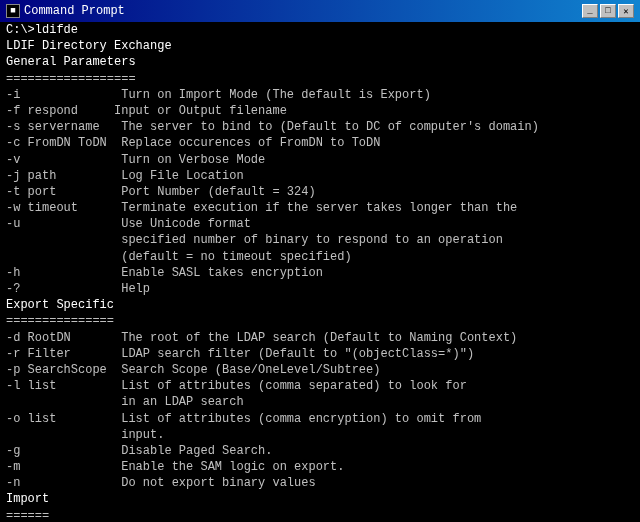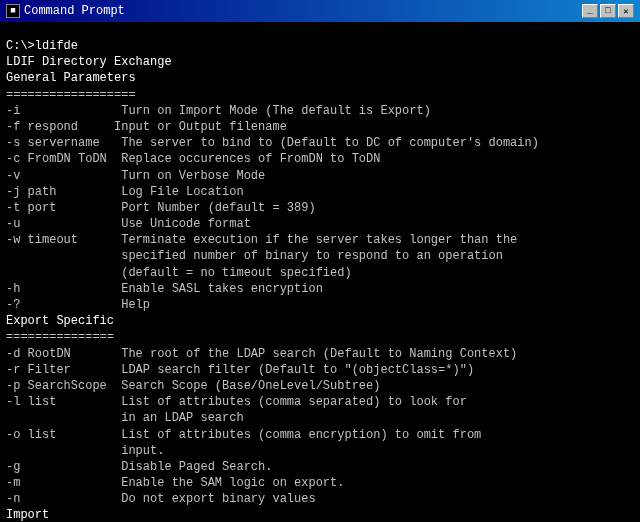--- a/index.html
+++ b/index.html
@@ -62,21 +62,21 @@
       align-items: center;
       justify-content: center;
       cursor: pointer;
       color: #000;
       font-weight: bold;
     }
     .terminal-body {
       background: #000000;
       color: #c0c0c0;
       flex: 1;
-      padding: 16px 6px;
+      padding: 0 6px;
       overflow: hidden;
       font-size: 12px;
       line-height: 1.35;
     }
     .line {
       white-space: pre;
       display: block;
     }
     .bright {
       color: #ffffff;
@@ -103,23 +103,23 @@
       <span class="line bright">LDIF Directory Exchange</span>
       <span class="line"></span>
       <span class="line bright">General Parameters</span>
       <span class="line">==================</span>
       <span class="line">-i              Turn on Import Mode (The default is Export)</span>
       <span class="line">-f respond     Input or Output filename</span>
       <span class="line">-s servername   The server to bind to (Default to DC of computer's domain)</span>
       <span class="line">-c FromDN ToDN  Replace occurences of FromDN to ToDN</span>
       <span class="line">-v              Turn on Verbose Mode</span>
       <span class="line">-j path         Log File Location</span>
-      <span class="line">-t port         Port Number (default = 389)</span>
+      <span class="line">-t port         Port Number (default = 324)</span>
+      <span class="line">-w timeout      Terminate execution if the server takes longer than the</span>
       <span class="line">-u              Use Unicode format</span>
-      <span class="line">-w timeout      Terminate execution if the server takes longer than the</span>
       <span class="line">                specified number of binary to respond to an operation</span>
       <span class="line">                (default = no timeout specified)</span>
       <span class="line">-h              Enable SASL takes encryption</span>
       <span class="line">-?              Help</span>
       <span class="line"></span>
       <span class="line bright">Export Specific</span>
       <span class="line">===============</span>
       <span class="line">-d RootDN       The root of the LDAP search (Default to Naming Context)</span>
       <span class="line">-r Filter       LDAP search filter (Default to "(objectClass=*)")</span>
       <span class="line">-p SearchScope  Search Scope (Base/OneLevel/Subtree)</span>

